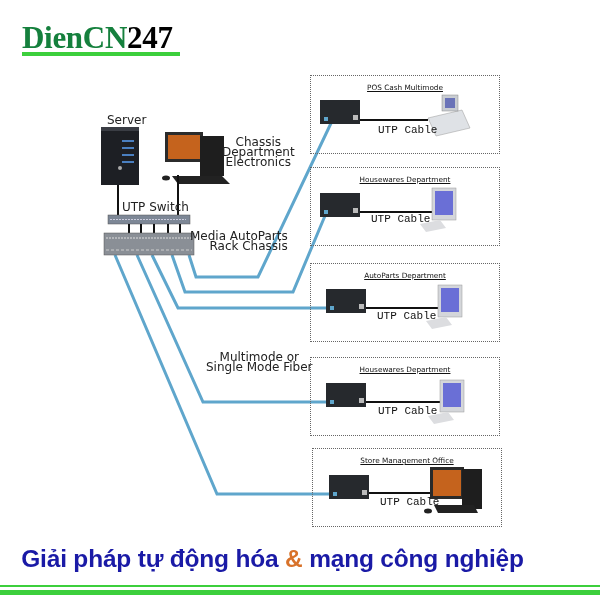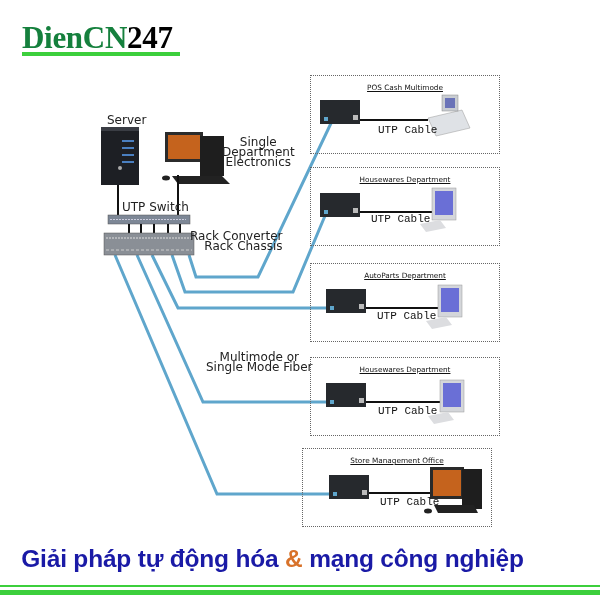--- a/index.html
+++ b/index.html
@@ -134,27 +134,27 @@
     <rect x="0" y="0" width="34" height="32" fill="#2a2a2a"></rect>
     <rect x="3" y="3" width="28" height="26" fill="#c5631d"></rect>
     <rect x="32" y="2" width="20" height="40" fill="#1e1e1e"></rect>
     <polygon points="4,38 44,38 48,46 8,46" fill="#222"></polygon>
     <ellipse cx="-2" cy="44" rx="4" ry="2.5" fill="#222"></ellipse>
   </g>
 </svg>
 
 <div class="lbl" style="left:107px;top:115px;">Server</div>
 <div class="lbl" style="left:222px;top:137px;text-align:center;">
-  <div>Single</div>
+  <div>Chassis</div>
   <div>Department</div>
   <div>Electronics</div>
 </div>
 <div class="lbl" style="left:122px;top:202px;">UTP Switch</div>
 <div class="lbl" style="left:190px;top:231px;text-align:right;">
-  <div>Rack Converter</div>
+  <div>Media AutoParts</div>
   <div>Rack Chassis</div>
 </div>
 <div class="lbl" style="left:206px;top:352px;text-align:center;">
   <div>Multimode or</div>
   <div>Single Mode Fiber</div>
 </div>
 
 <div class="dept" style="left:310px;top:75px;width:188px;height:77px;">
   <div class="dept-title">POS Cash Multimode</div>
 </div>
@@ -168,20 +168,20 @@
 <div class="dept" style="left:310px;top:263px;width:188px;height:77px;">
   <div class="dept-title">AutoParts Department</div>
 </div>
 <div class="utp" style="left:377px;top:310px;">UTP Cable</div>
 
 <div class="dept" style="left:310px;top:357px;width:188px;height:77px;">
   <div class="dept-title">Housewares Department</div>
 </div>
 <div class="utp" style="left:378px;top:405px;">UTP Cable</div>
 
-<div class="dept" style="left:302px;top:448px;width:188px;height:77px;">
+<div class="dept" style="left:312px;top:448px;width:188px;height:77px;">
   <div class="dept-title">Store Management Office</div>
 </div>
 <div class="utp" style="left:380px;top:496px;">UTP Cable</div>
 
 <div class="footer"><span>Giải pháp tự động hóa </span><span class="amp">&amp;</span><span> mạng công nghiệp</span></div>
 <div class="fline1"></div>
 <div class="fline2"></div>
 
 </body></html>

